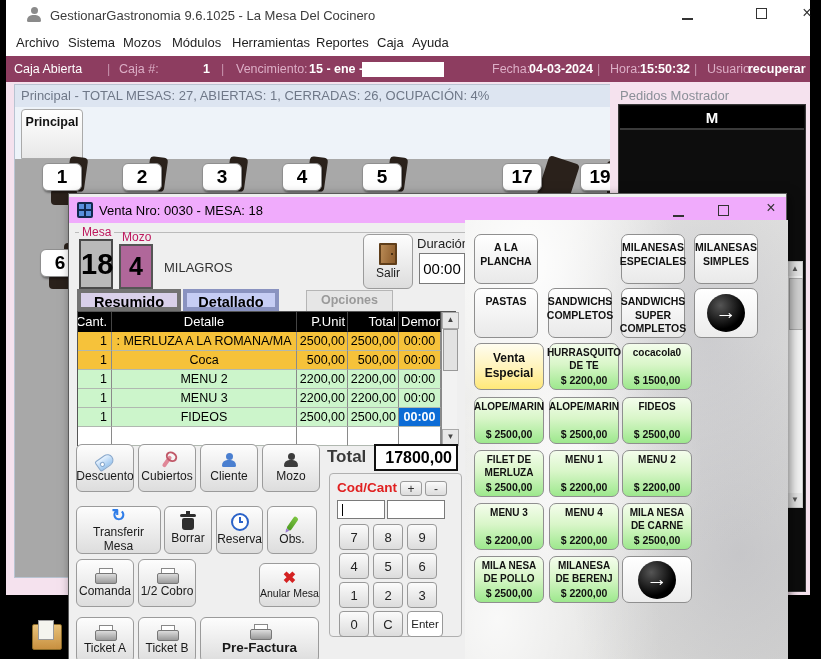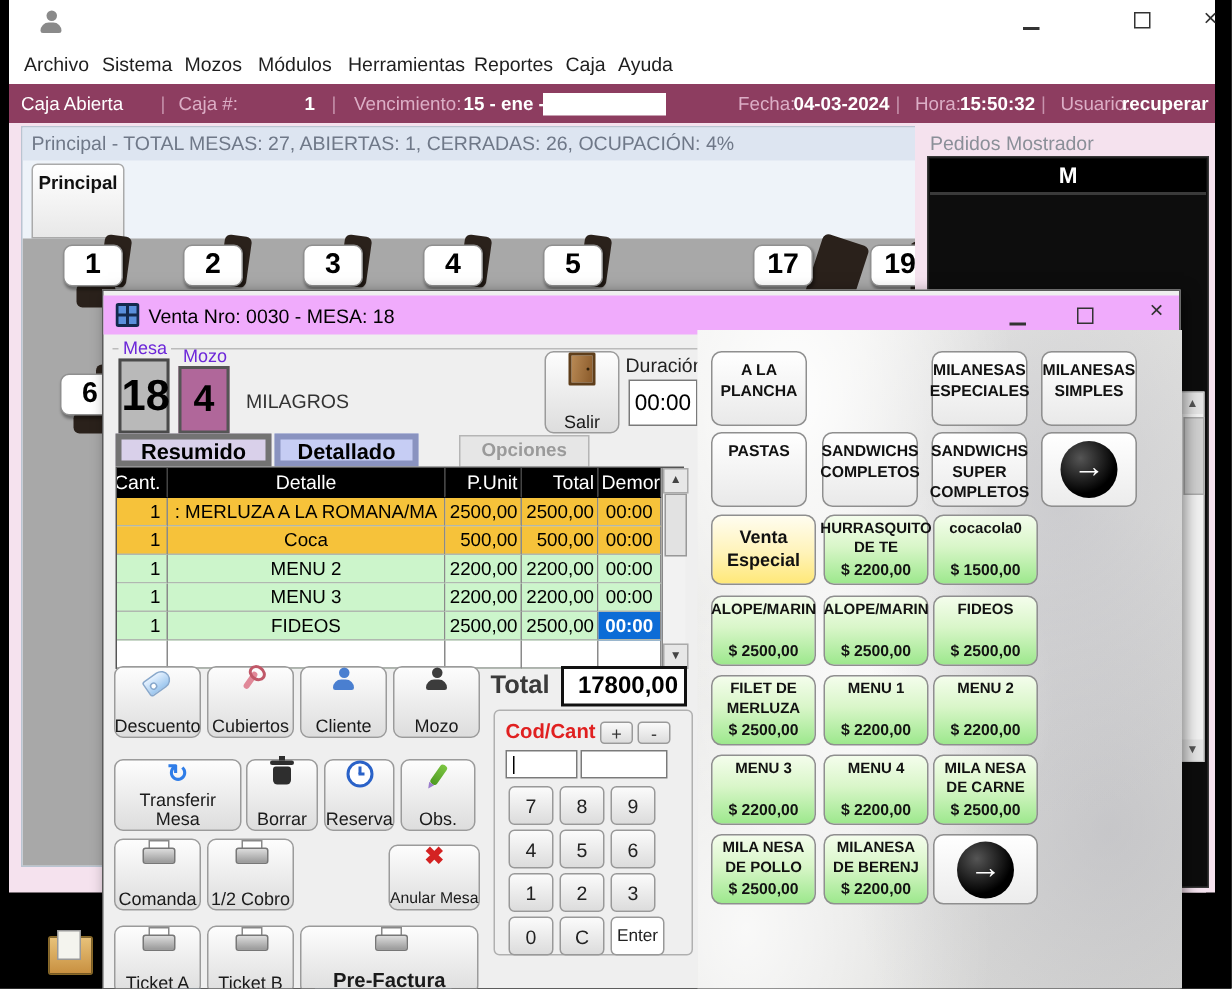--- a/index.html
+++ b/index.html
@@ -49,24 +49,24 @@
      background:
        linear-gradient(#5a8fdd,#5a8fdd) 2px 2px/5px 5px no-repeat,
        linear-gradient(#5a8fdd,#5a8fdd) 9px 2px/5px 5px no-repeat,
        linear-gradient(#5a8fdd,#5a8fdd) 2px 9px/5px 5px no-repeat,
        linear-gradient(#5a8fdd,#5a8fdd) 9px 9px/5px 5px no-repeat,#13294e;border-radius:2px;}
   .dtext{left:30px;top:6px;font-size:13px;color:#000;white-space:nowrap;}
   .mesabox{left:10px;top:45px;width:34px;height:50px;background:#b9b9b9;border:2px solid #4a4a4a;
            font-weight:bold;font-size:29px;color:#000;text-align:center;line-height:46px;}
   .mozobox{left:50px;top:50px;width:34px;height:45px;background:#b0679a;border:2px solid #555;
            font-weight:bold;font-size:25px;color:#000;text-align:center;line-height:41px;}
-  .small-lab{font-size:12px;color:#6d28d9;white-space:nowrap;text-align:center;}
+  .small-lab{font-size:12px;color:#be185d;white-space:nowrap;text-align:center;}
   .gline{left:6px;top:38px;width:452px;height:1px;background:#bbb;}
   .gbtn{background:linear-gradient(#fdfdfd,#dddddd);border:1px solid #9b9b9b;border-radius:6px;
-        display:flex;flex-direction:column;align-items:center;justify-content:space-between;gap:2px;
+        display:flex;flex-direction:column;align-items:center;justify-content:center;gap:2px;
         font-size:12px;color:#1a1a1a;text-align:center;line-height:1.1;}
   .tab{font-weight:bold;font-size:14.5px;color:#000;text-align:center;border:4px solid #737373;
        height:22px;line-height:18px;}
   .tab-res{background:#d9d0ea;}
   .tab-det{background:#c6cdf4;border-color:#8a93c0;}
   .tab-opc{background:#e6e6e6;color:#9a9a9a;font-size:12.5px;border:1px solid #b5b5b5;font-weight:bold;}
   
   .grid{left:8px;top:117px;width:379px;height:135px;border:1px solid #555;background:#fff;}
   .grow{position:absolute;left:0;width:363px;height:19px;display:flex;}
   .cc{box-sizing:border-box;border-right:1px solid #8a8a8a;border-bottom:1px solid #b0b8b0;
@@ -153,20 +153,21 @@
   .thumb{background:#9fb8d8;border:1px solid #6a86ac;}
 </style>
 </head>
 <body>
 
 <div id="screen">
 
   <div class="b mainwin">
     <div class="b titlebar">
       <span class="b ic ic-person" style="left:20px;top:7px;--c:#8a8a8a"></span>
+      <span class="b apptitle">GestionarGastronomia 9.6.1025 - La Mesa Del Cocinero</span>
       <span class="b wctl wmin" style="left:676px"></span>
       <span class="b wctl wmax" style="left:750px"></span>
       <span class="b wctl" style="left:791px;top:4px">×</span>
     </div>
     <div class="b menubar">
       <span class="b mitem" style="left:10px">Archivo</span>
       <span class="b mitem" style="left:62px">Sistema</span>
       <span class="b mitem" style="left:117px">Mozos</span>
       <span class="b mitem" style="left:166px">Módulos</span>
       <span class="b mitem" style="left:226px">Herramientas</span>

